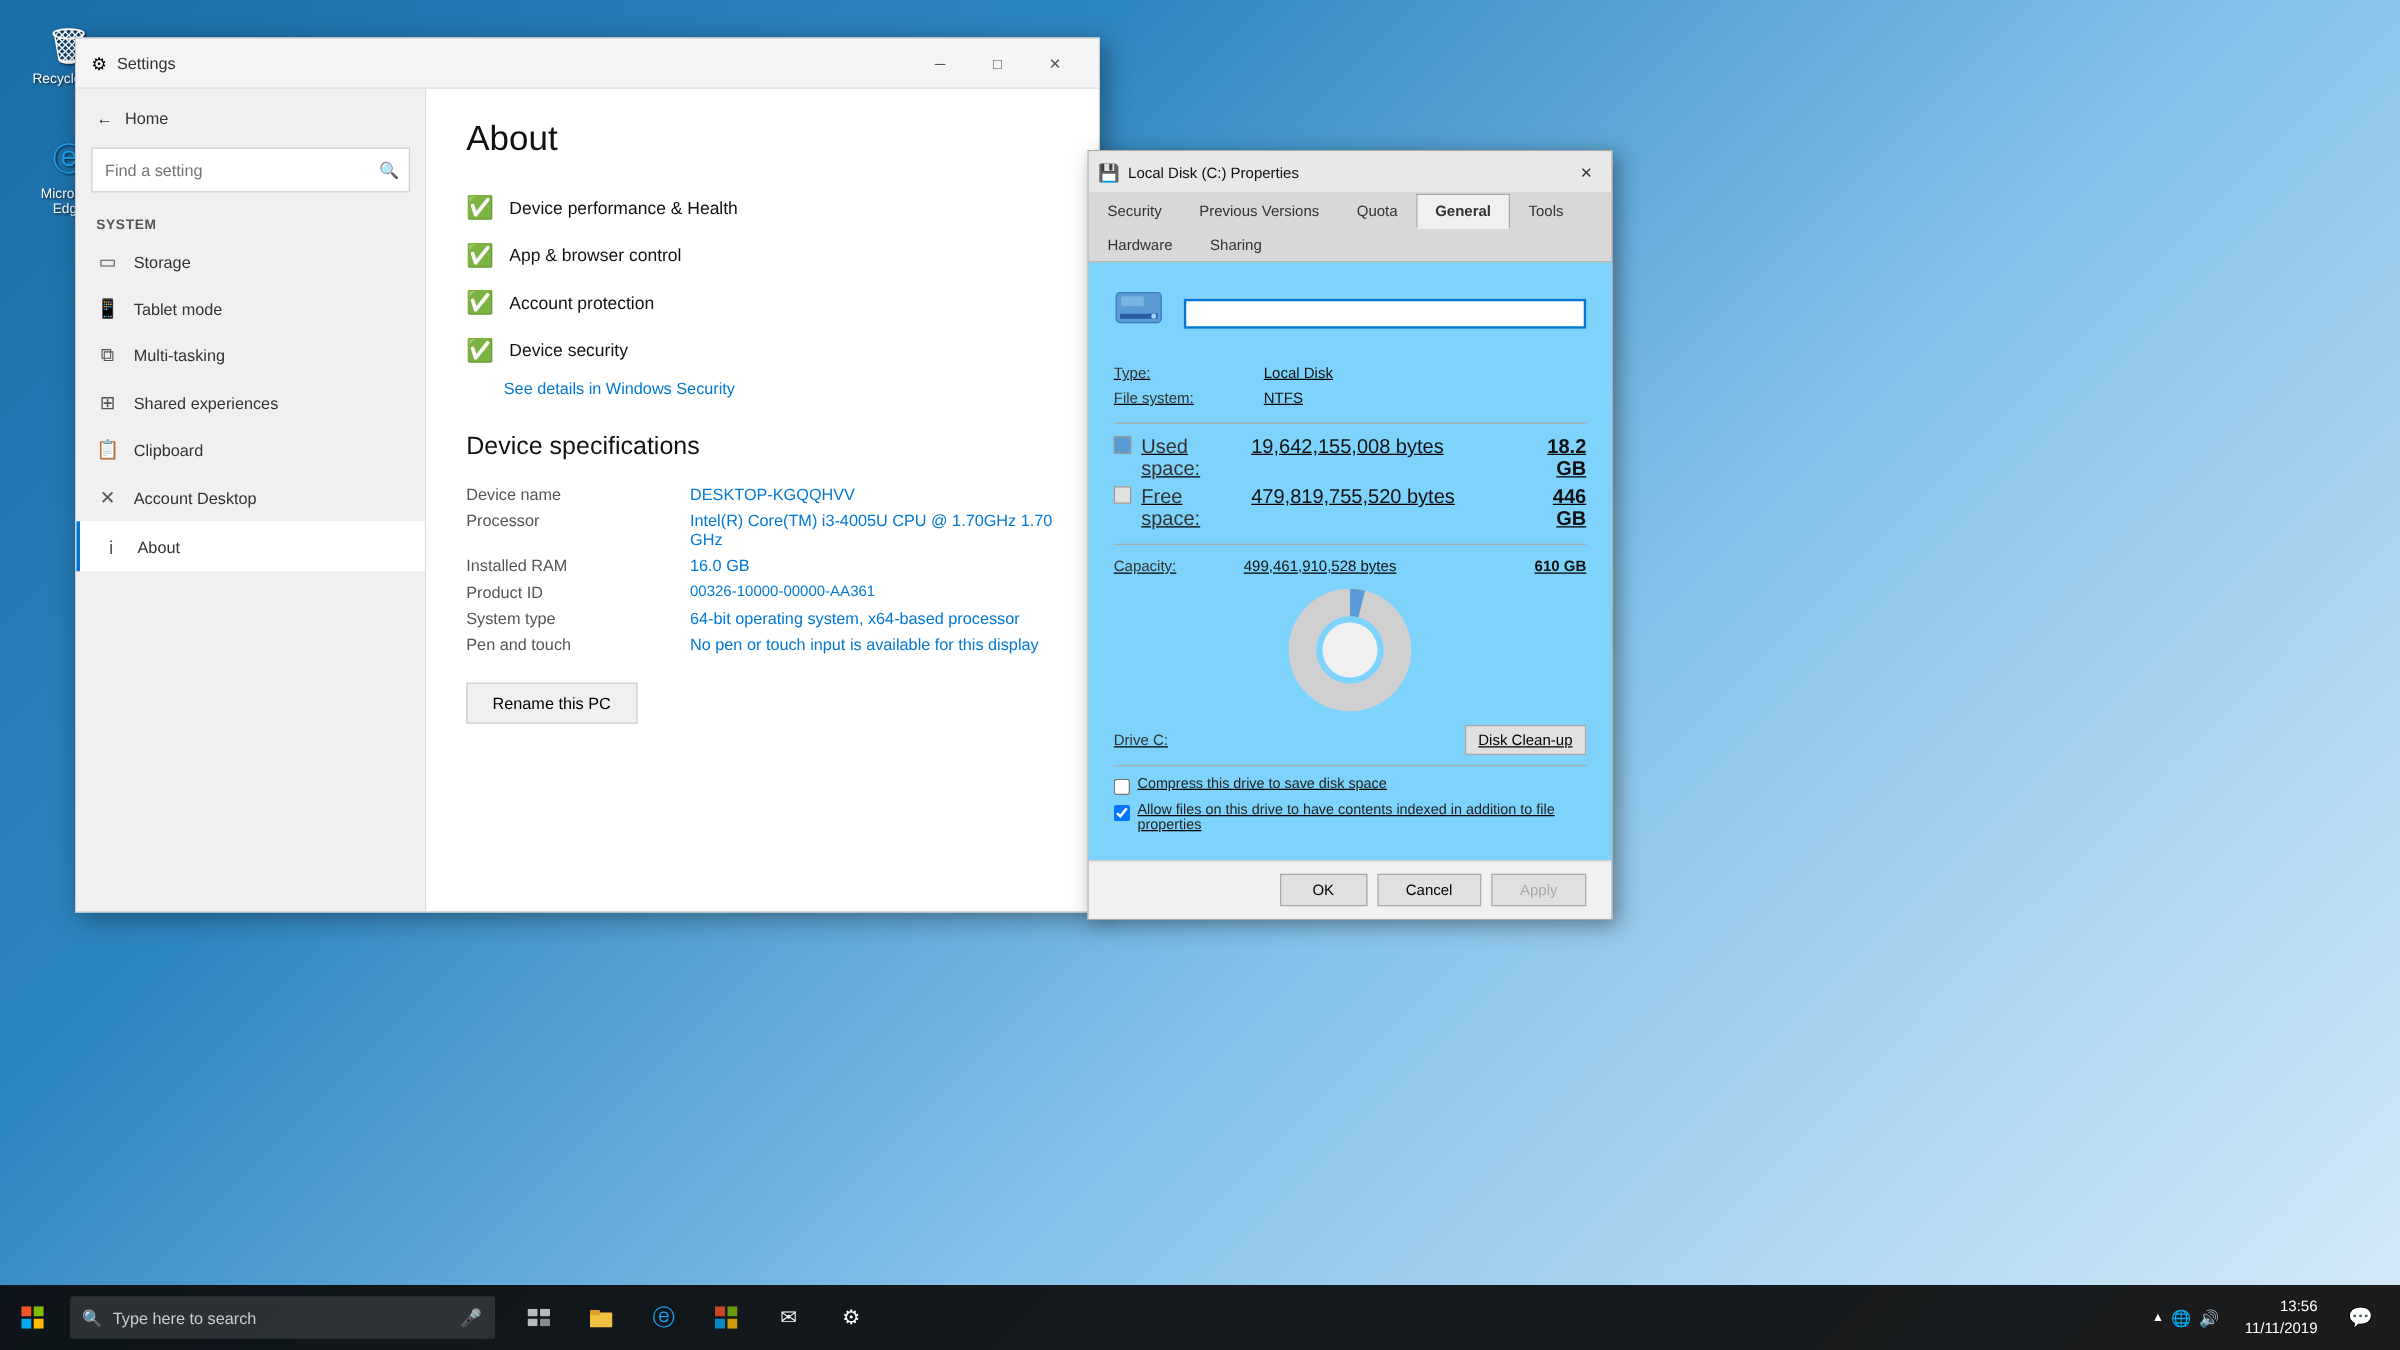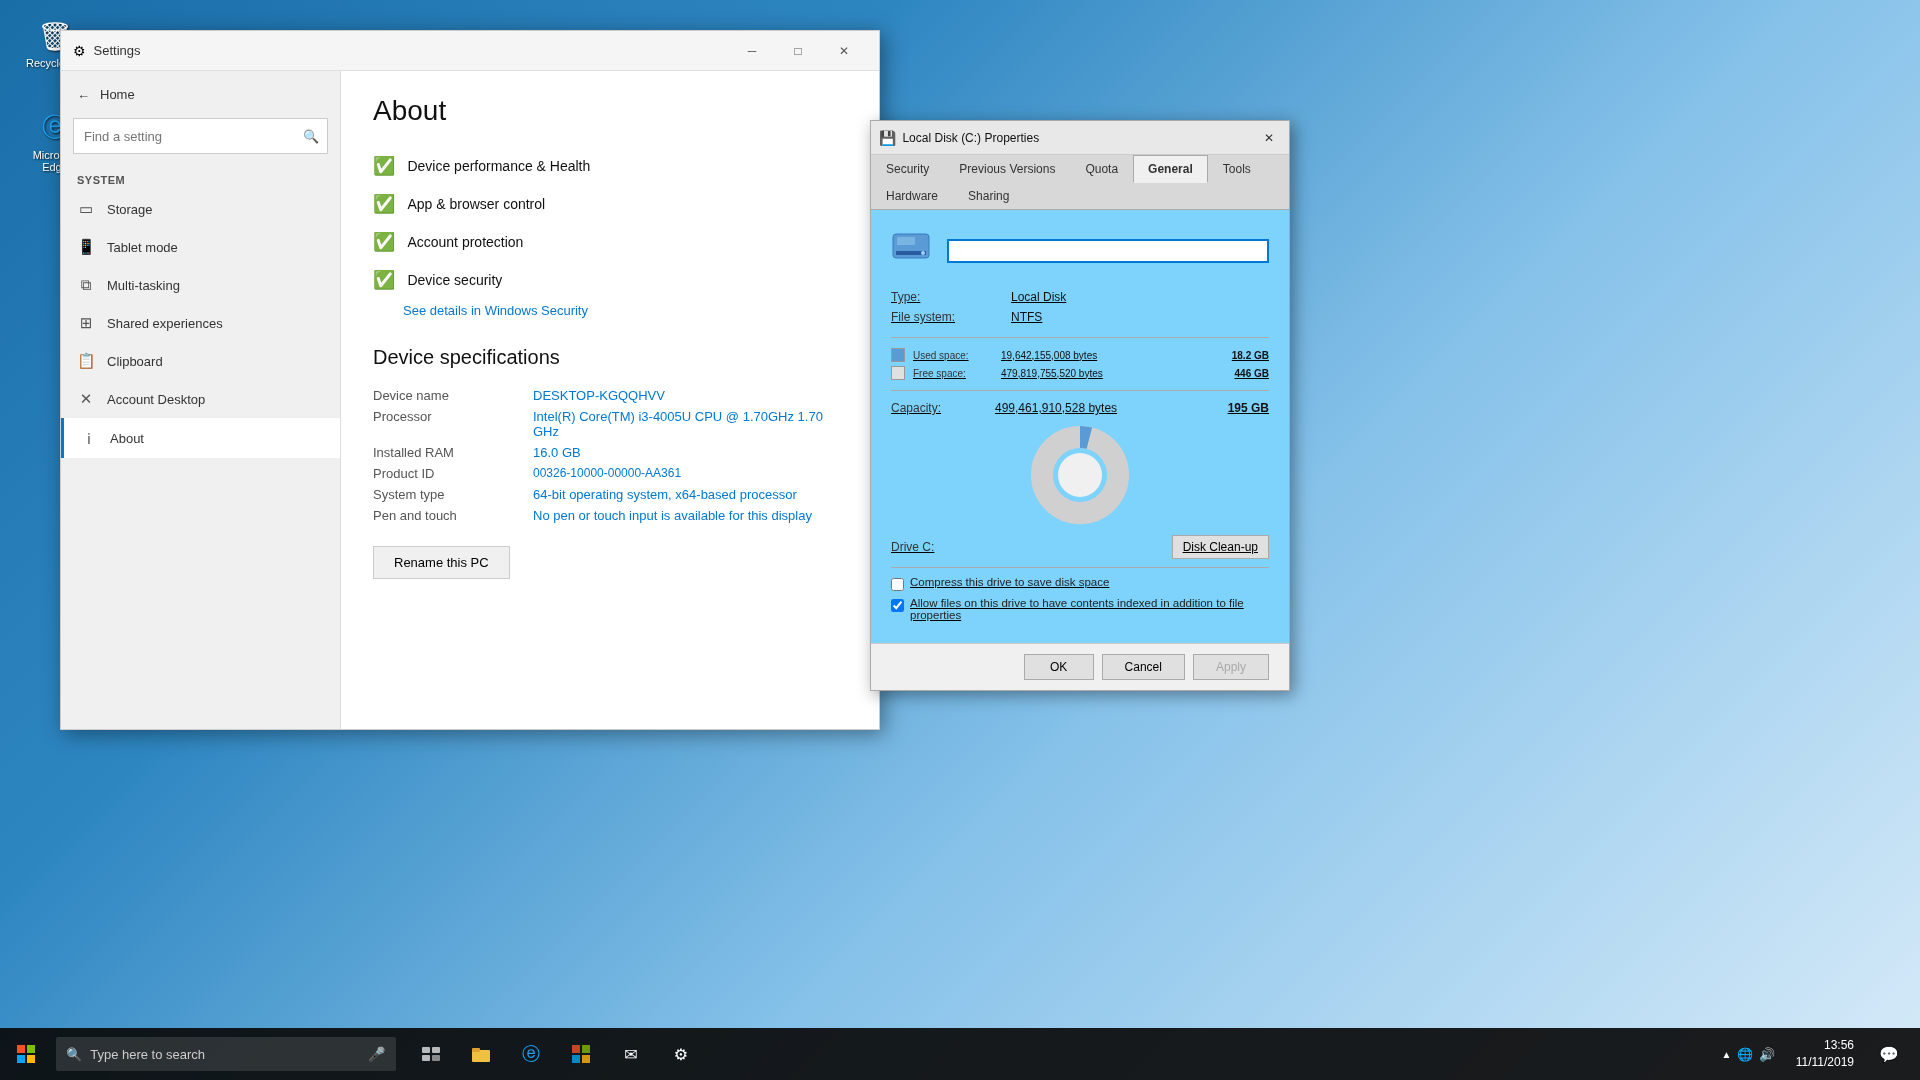--- a/index.html
+++ b/index.html
@@ -273,21 +273,21 @@
       color: #111;
       margin: 28px 0 16px;
     }
     .spec-row { display: flex; padding: 3px 0; }
     .spec-label {
       width: 160px;
       font-size: 13px;
       color: #555;
       flex-shrink: 0;
     }
-    .spec-value { font-size: 13px; color: #0078d4; }
+    .spec-value { font-size: 13px; color: #0078d4; margin-left: 19px; }
     .rename-btn {
       margin-top: 20px;
       padding: 8px 20px;
       border: 1px solid #ccc;
       background: #f0f0f0;
       font-size: 13px;
       cursor: pointer;
     }
 
     
@@ -367,24 +367,23 @@
     .dialog-info-row {
       display: flex;
       justify-content: space-between;
       padding: 3px 0;
       font-size: 12px;
     }
     .dialog-info-label { color: #333; width: 120px; }
     .dialog-info-value { color: #111; text-align: right; }
     .disk-space-row {
       display: flex;
-      align-items: center;
       gap: 8px;
       margin-bottom: 4px;
-      font-size: 10px;
+      font-size: 16px;
     }
     .disk-space-color {
       width: 14px;
       height: 14px;
       border: 1px solid #999;
     }
     .disk-space-label { width: 80px; color: #333; }
     .disk-space-bytes { flex: 1; color: #111; }
     .disk-space-gb { color: #111; font-weight: 600; width: 50px; text-align: right; }
 
@@ -642,21 +641,21 @@
         <span class="disk-space-label">Free space:</span>
         <span class="disk-space-bytes">479,819,755,520 bytes</span>
         <span class="disk-space-gb">446 GB</span>
       </div>
 
       <hr class="dialog-separator">
 
       <div class="disk-capacity-row">
         <span class="disk-capacity-label">Capacity:</span>
         <span class="disk-capacity-bytes">499,461,910,528 bytes</span>
-        <span class="disk-capacity-gb">195 GB</span>
+        <span class="disk-capacity-gb">610 GB</span>
       </div>
 
       <div class="disk-chart-area">
         <svg width="100" height="100" viewBox="0 0 100 100">
 
           <circle cx="50" cy="50" r="38" fill="none" stroke="#d0d0d0" stroke-width="22"></circle>
 
           <circle cx="50" cy="50" r="38" fill="none" stroke="#5b9bd5" stroke-width="22" stroke-dasharray="9.5 229.5" stroke-dashoffset="0" transform="rotate(-90 50 50)"></circle>
 
           <circle cx="50" cy="50" r="22" fill="#f0f0f0"></circle>

